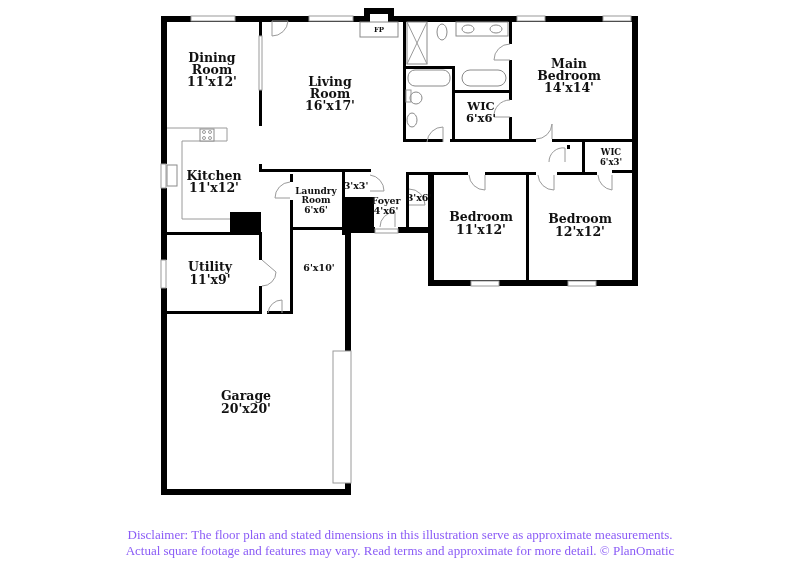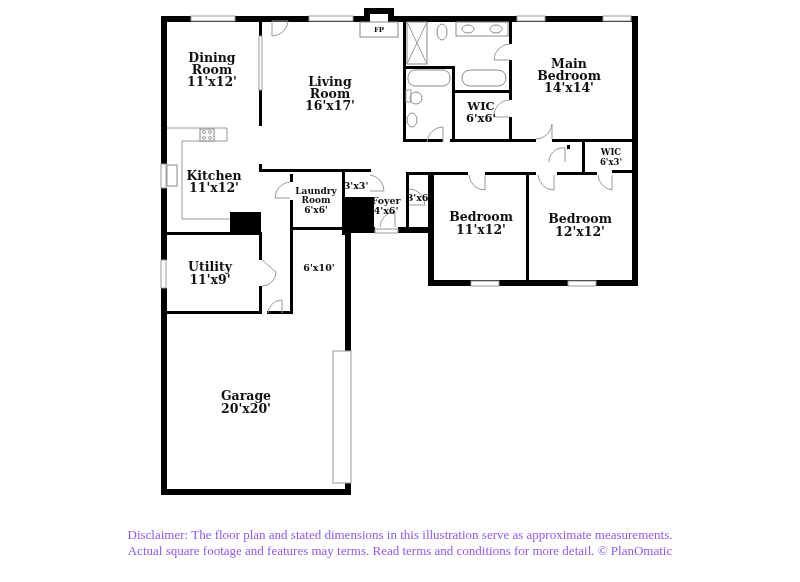--- a/index.html
+++ b/index.html
@@ -203,14 +203,14 @@
 
     <text class="lbl" x="319" y="271" font-size="9.5">6'x10'</text>
 
     <text class="lbl" x="246" y="400" font-size="12.5">Garage</text>
     <text class="lbl" x="246" y="413" font-size="12.5">20'x20'</text>
   </g>
 </svg>
 
 <div class="disclaimer" style="top:527px;">
   <div>Disclaimer: The floor plan and stated dimensions in this illustration serve as approximate measurements.</div>
-  <div>Actual square footage and features may terms. Read terms and conditions for more detail. © PlanOmatic</div>
+  <div>Actual square footage and features may vary. Read terms and approximate for more detail. © PlanOmatic</div>
 </div>
 
 </body></html>

